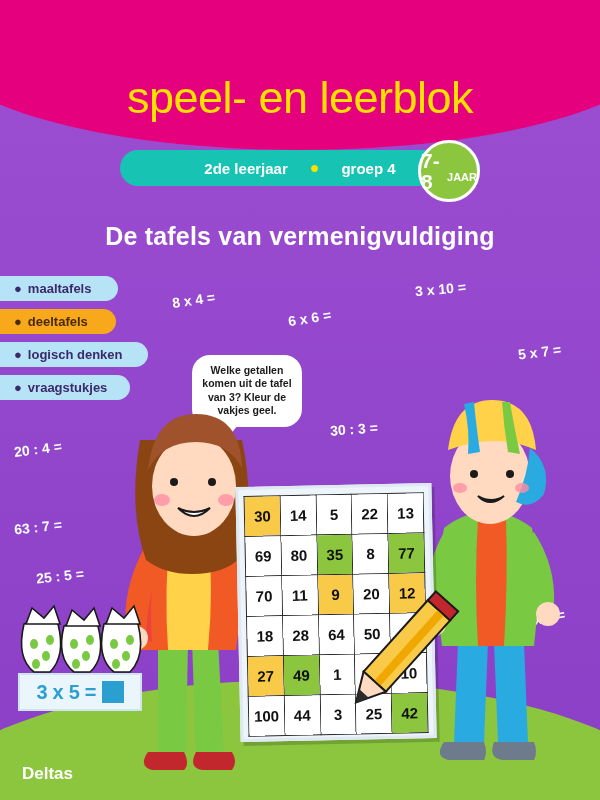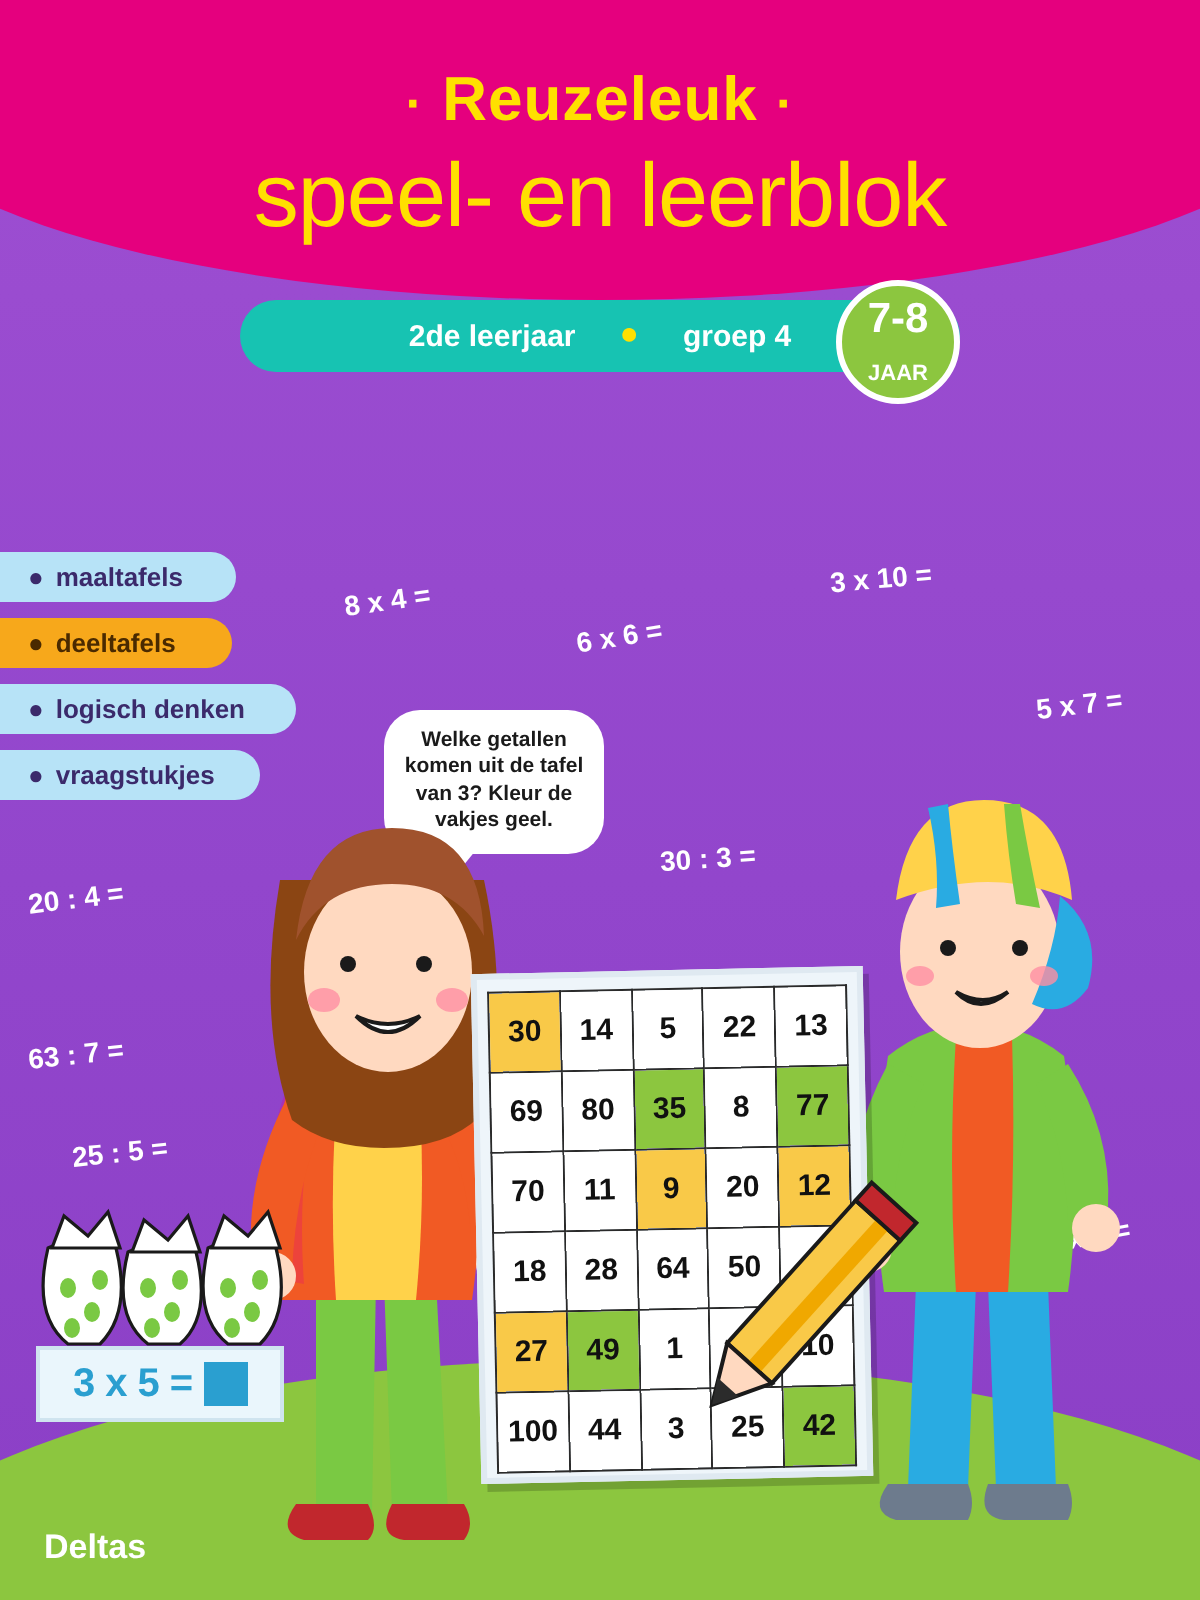--- a/index.html
+++ b/index.html
@@ -69,21 +69,21 @@
   .age-badge {
     position: absolute;
     top: 140px; left: 418px;
     width: 62px; height: 62px;
     background: #8cc63f;
     border: 3px solid #ffffff;
     border-radius: 50%;
     z-index: 6;
     color: #fff;
     display: flex;
-    flex-direction: column;
+    flex-direction: row;
     align-items: center;
     justify-content: center;
     line-height: 1;
   }
   .age-badge .num { font-size: 21px; font-weight: bold; }
   .age-badge .unit { font-size: 11px; font-weight: bold; margin-top: 12px;}
 
   
   .headline {
     position: absolute;
@@ -264,37 +264,33 @@
   .char { position: absolute; z-index: 10; }
   .girl { left: 100px; top: 400px; }
   .boy  { left: 418px; top: 392px; }
 </style>
 </head>
 <body>
 
 <div id="cover">
 
   <div class="pink-banner"></div>
-  <div class="title-top">
-    <span class="dot">·</span>
-    <span>Reuzeleuk</span>
-    <span class="dot">·</span>
-  </div>
   <div class="title-main">speel- en leerblok</div>
 
   <div class="sub-bar">
     <span>2de leerjaar</span>
     <span class="sep">●</span>
     <span>groep 4</span>
   </div>
   <div class="age-badge">
     <span class="num">7-8</span>
     <span class="unit">JAAR</span>
   </div>
 
+  <div class="headline">De tafels van vermenigvuldiging</div>
 
   <div class="pills">
     <div class="pill p1">
       <span class="bullet">●</span>
       <span>maaltafels</span>
     </div>
     <div class="pill p2">
       <span class="bullet">●</span>
       <span>deeltafels</span>
     </div>

